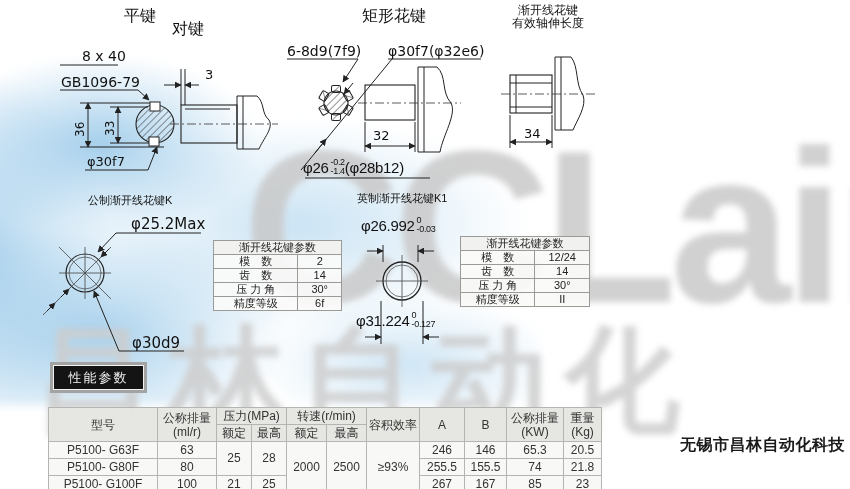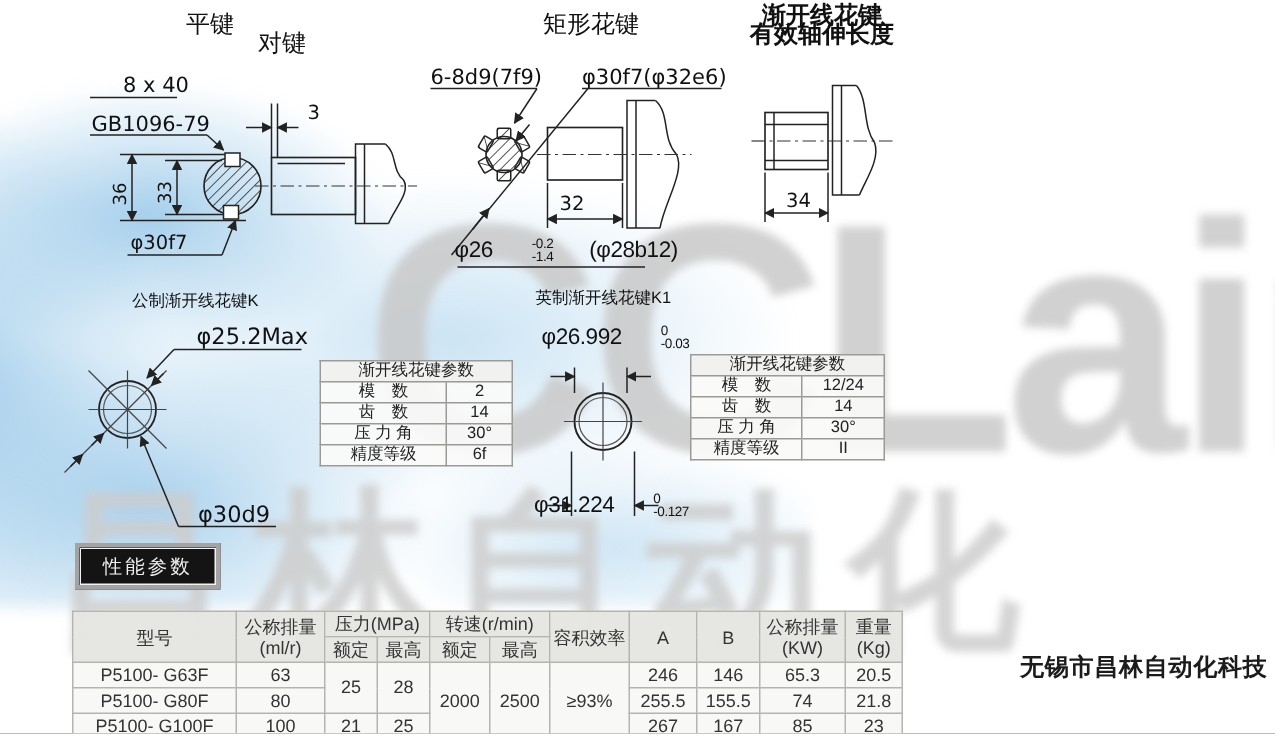--- a/index.html
+++ b/index.html
@@ -34,21 +34,21 @@
   
   .abs{position:absolute;z-index:2;}
   .cn-label{font-size:16px;color:#111;white-space:nowrap;}
   .cn-label-sm{font-size:11px;color:#111;white-space:nowrap;}
   svg{overflow:visible;}
   svg text{font-family:"DejaVu Sans","Liberation Sans",sans-serif;fill:#111;}
   .dline{stroke:#222;stroke-width:1;fill:none;}
   .thin{stroke:#444;stroke-width:.8;fill:none;}
   .cline{stroke:#333;stroke-width:.8;fill:none;stroke-dasharray:9 3 2 3;}
   
-  .dim-tol{display:flex;font-size:15px;letter-spacing:-0.3px;white-space:nowrap;gap:24px;}
+  .dim-tol{display:flex;align-items:center;font-size:15px;letter-spacing:-0.3px;white-space:nowrap;}
   .tol-stack{display:inline-flex;flex-direction:column;font-size:9px;line-height:9px;margin-left:2px;}
   
   .spline-table{border-collapse:collapse;background:rgba(250,250,248,.92);}
   .spline-table td,.spline-table th{
     border:1px solid #9a9a96;font-size:11px;font-weight:normal;
     text-align:center;padding:0;height:13px;line-height:13px;color:#222;white-space:nowrap;
   }
   .spline-table th{background:rgba(240,240,238,.92);}
   
   .perf-table{border-collapse:collapse;table-layout:fixed;background:rgba(247,247,245,.88);}
@@ -56,21 +56,21 @@
     border:1px solid #b4b4b0;font-size:12px;font-weight:normal;color:#333;
     text-align:center;padding:0;line-height:15px;height:16px;white-space:nowrap;overflow:hidden;
   }
   .perf-table th{background:rgba(228,228,225,.92);line-height:14px;}
   .badge{
     background:#141414;border:3px solid #a3a3a3;box-shadow:inset 0 0 0 1px #f2f2f2;
     width:91px;height:25px;text-align:center;line-height:25px;
     color:#efefef;font-size:13px;letter-spacing:2px;
   }
   #company{font-size:16px;font-weight:bold;color:#1b1b1b;letter-spacing:.5px;white-space:nowrap;}
-  .two-line{text-align:center;line-height:13px;font-size:16px;font-weight:bold;}
+  .two-line{text-align:center;line-height:13px;font-size:12px;}
 </style>
 </head>
 <body>
 
 <div id="stage">
 
   <div id="wm-blue" class="wm"></div>
   <div id="wm-latin" class="wm">CCLair</div>
   <div id="wm-cn" class="wm">昌林自动化</div>
 
@@ -250,21 +250,21 @@
     <line class="dline" x1="89" y1="46" x2="73" y2="46" marker-end="url(#arw)"></line>
     <circle cx="57" cy="76" r="19" fill="none" stroke="#222" stroke-width="1.3"></circle>
     <circle cx="57" cy="76" r="16" fill="none" stroke="#555" stroke-width=".8"></circle>
     <line class="thin" x1="31" y1="76" x2="83" y2="76"></line>
     <line class="thin" x1="57" y1="50" x2="57" y2="102"></line>
     <line class="dline" x1="36" y1="96" x2="36" y2="139"></line>
     <line class="dline" x1="78" y1="96" x2="78" y2="139"></line>
     <line class="dline" x1="20" y1="132" x2="36" y2="132" marker-end="url(#arw)"></line>
     <line class="dline" x1="94" y1="132" x2="78" y2="132" marker-end="url(#arw)"></line>
   </svg>
-  <div class="abs dim-tol" style="left:356px;top:328px;">
+  <div class="abs dim-tol" style="left:356px;top:311px;">
     <span>φ31.224</span>
     <span class="tol-stack">
       <span>0</span>
       <span>-0.127</span>
     </span>
   </div>
 
   <table class="spline-table abs" style="left:460px;top:236px;width:130px;">
     <colgroup>
         <col style="width:75px">

